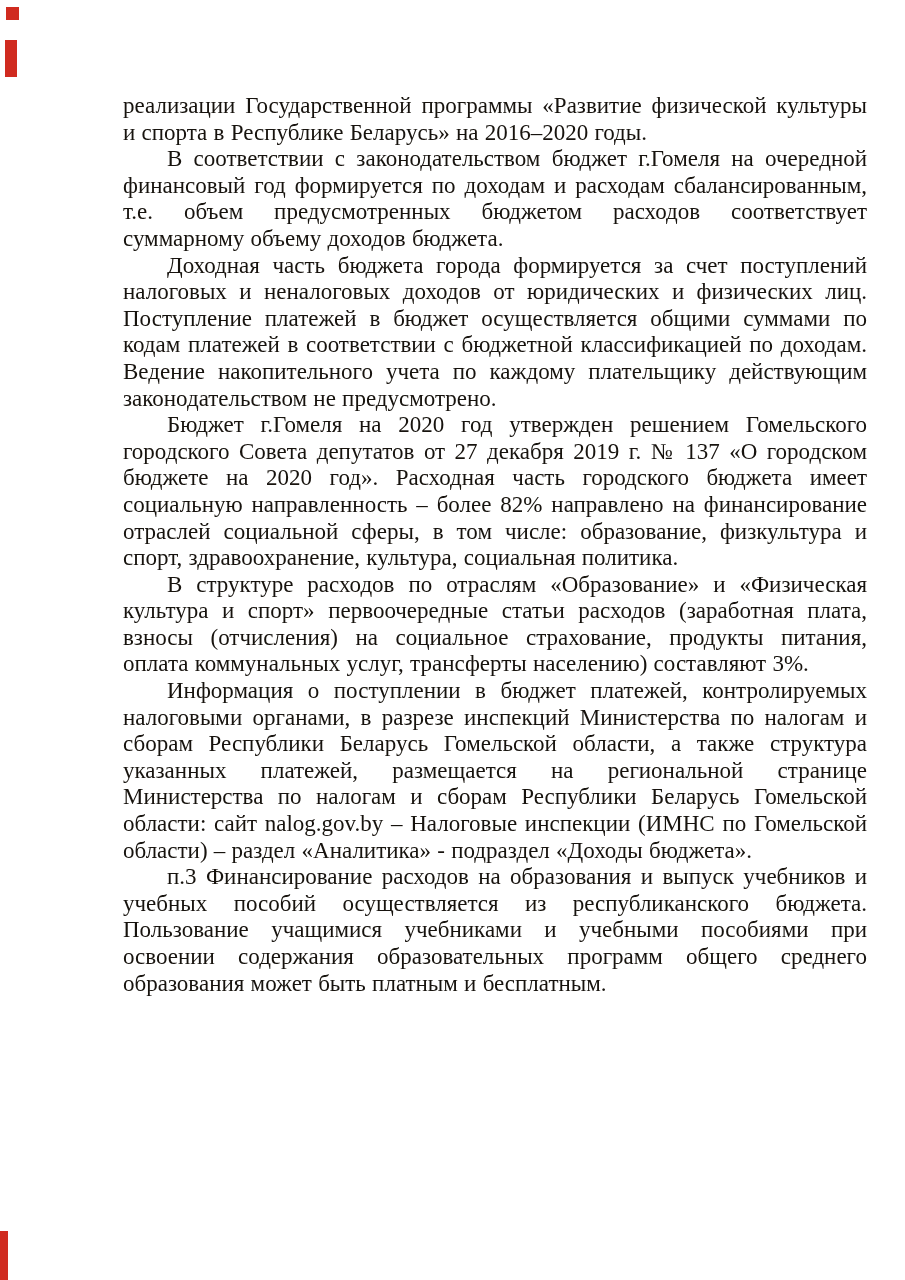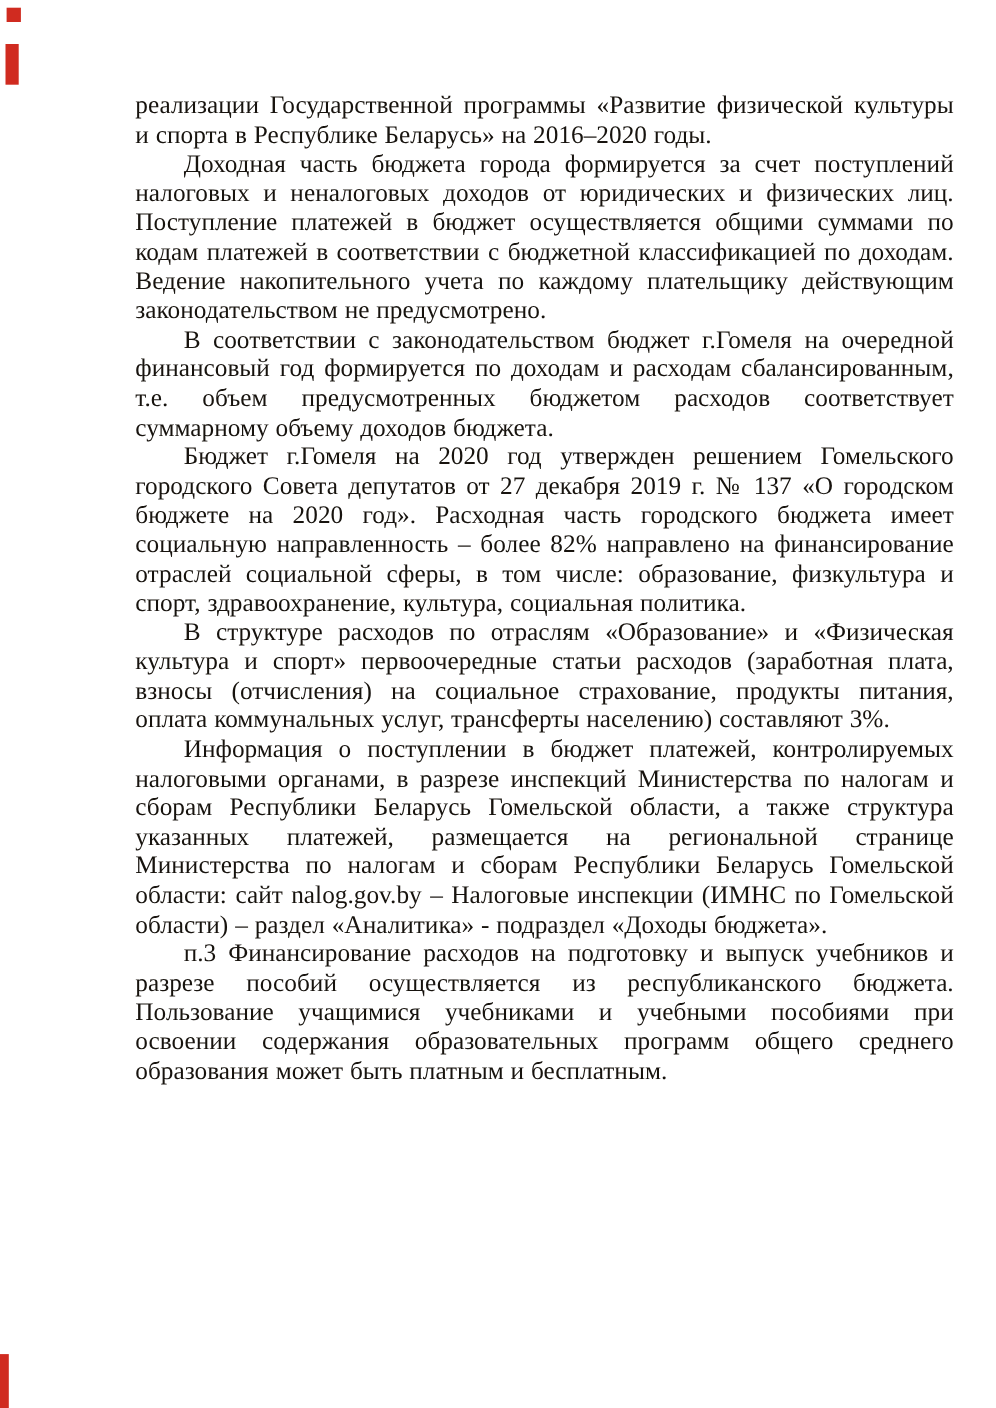--- a/index.html
+++ b/index.html
@@ -7,21 +7,21 @@
     position:relative;
     width:905px;
     height:1280px;
     background:#ffffff;
     overflow:hidden;
     font-family:"Liberation Serif","DejaVu Serif",serif;
   }
   .content{
     position:absolute;
     left:123px;
-    top:83px;
+    top:93px;
     width:744px;
     font-size:23px;
     line-height:26.6px;
     text-align:justify;
     color:#17130e;
     word-spacing:0.5px;
   }
   .para{
     margin:0;
     padding:0;
@@ -41,21 +41,21 @@
 <body>
 
 <div class="page">
 
   <div class="mark mark-corner" style="background: rgb(208, 43, 32);"></div>
   <div class="mark mark-upper" style="background: rgb(208, 43, 32);"></div>
   <div class="mark mark-bottom" style="background: rgb(208, 43, 32);"></div>
 
   <div class="content">
     <p class="para no-indent">реализации Государственной программы «Развитие физической культуры и спорта в Республике Беларусь» на 2016–2020 годы.</p>
+    <p class="para">В соответствии с законодательством бюджет г.Гомеля на очередной финансовый год формируется по доходам и расходам сбалансированным, т.е. объем предусмотренных бюджетом расходов соответствует суммарному объему доходов бюджета.</p>
     <p class="para">Доходная часть бюджета города формируется за счет поступлений налоговых и неналоговых доходов от юридических и физических лиц. Поступление платежей в бюджет осуществляется общими суммами по кодам платежей в соответствии с бюджетной классификацией по доходам. Ведение накопительного учета по каждому плательщику действующим законодательством не предусмотрено.</p>
-    <p class="para">В соответствии с законодательством бюджет г.Гомеля на очередной финансовый год формируется по доходам и расходам сбалансированным, т.е. объем предусмотренных бюджетом расходов соответствует суммарному объему доходов бюджета.</p>
     <p class="para">Бюджет г.Гомеля на 2020 год утвержден решением Гомельского городского Совета депутатов от 27 декабря 2019 г. № 137 «О городском бюджете на 2020 год». Расходная часть городского бюджета имеет социальную направленность – более 82% направлено на финансирование отраслей социальной сферы, в том числе: образование, физкультура и спорт, здравоохранение, культура, социальная политика.</p>
     <p class="para">В структуре расходов по отраслям «Образование» и «Физическая культура и спорт» первоочередные статьи расходов (заработная плата, взносы (отчисления) на социальное страхование, продукты питания, оплата коммунальных услуг, трансферты населению) составляют 3%.</p>
     <p class="para">Информация о поступлении в бюджет платежей, контролируемых налоговыми органами, в разрезе инспекций Министерства по налогам и сборам Республики Беларусь Гомельской области, а также структура указанных платежей, размещается на региональной странице Министерства по налогам и сборам Республики Беларусь Гомельской области: сайт nalog.gov.by – Налоговые инспекции (ИМНС по Гомельской области) – раздел «Аналитика» - подраздел «Доходы бюджета».</p>
-    <p class="para">п.3 Финансирование расходов на подготовку и выпуск учебников и разрезе пособий осуществляется из республиканского бюджета. Пользование учащимися учебниками и учебными пособиями при освоении содержания образовательных программ общего среднего образования может быть платным и бесплатным.</p>
+    <p class="para">п.3 Финансирование расходов на образования и выпуск учебников и учебных пособий осуществляется из республиканского бюджета. Пользование учащимися учебниками и учебными пособиями при освоении содержания образовательных программ общего среднего образования может быть платным и бесплатным.</p>
   </div>
 
 </div>
 
 </body></html>

